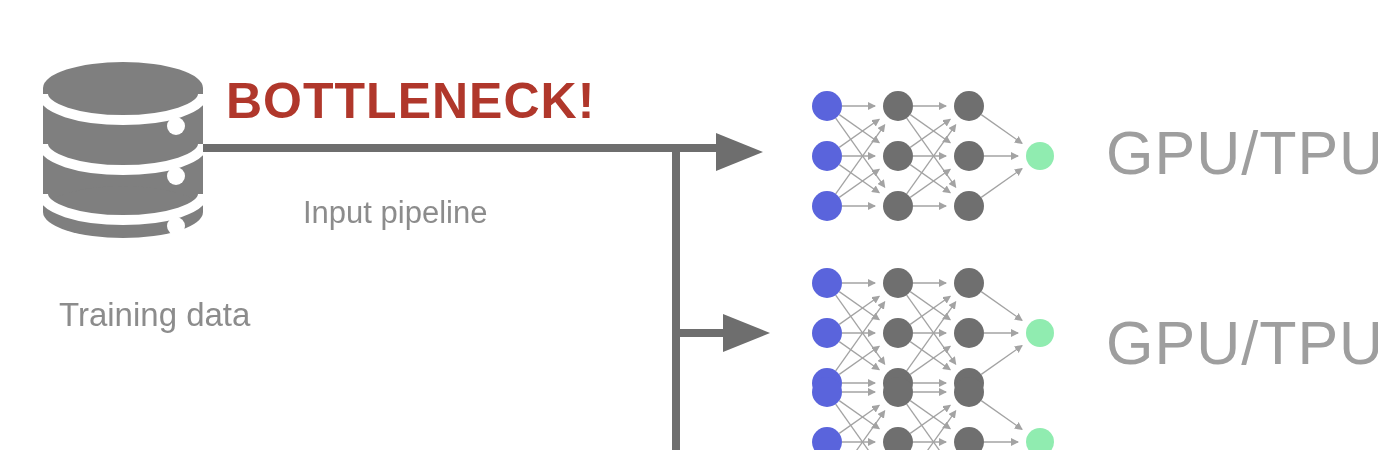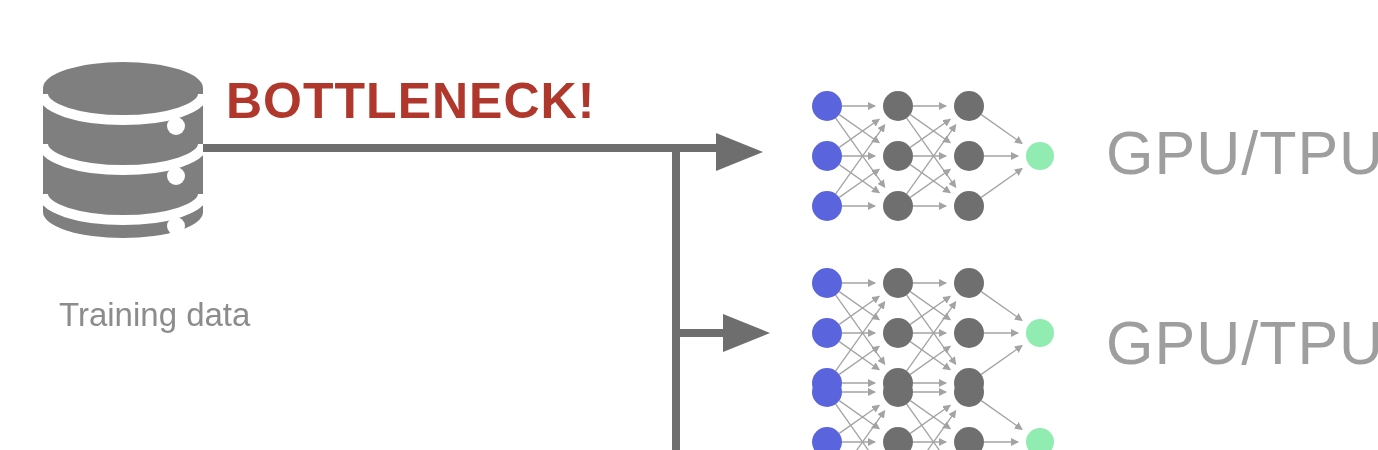--- a/index.html
+++ b/index.html
@@ -59,20 +59,21 @@
     <ellipse cx="80" cy="150" rx="80" ry="26" class="db-fill" fill="#7f7f7f"></ellipse>
     <path d="M0,32 A80,26 0 0 0 160,32" stroke="#ffffff" stroke-width="10" fill="none"></path>
     <path d="M0,82 A80,26 0 0 0 160,82" stroke="#ffffff" stroke-width="10" fill="none"></path>
     <path d="M0,132 A80,26 0 0 0 160,132" stroke="#ffffff" stroke-width="10" fill="none"></path>
     <circle cx="133" cy="64" r="9" fill="#ffffff"></circle>
     <circle cx="133" cy="114" r="9" fill="#ffffff"></circle>
     <circle cx="133" cy="164" r="9" fill="#ffffff"></circle>
   </svg>
 
   <div id="bottleneck-label" class="abs">BOTTLENECK!</div>
+  <div id="input-pipeline-label" class="abs">Input pipeline</div>
   <div id="training-data-label" class="abs">Training data</div>
   <div id="gpu-label-1" class="abs gpu-label">GPU/TPU</div>
   <div id="gpu-label-2" class="abs gpu-label">GPU/TPU</div>
 
   <div id="pipeline-line-main" class="abs pipe"></div>
   <div id="arrowhead-1" class="abs arrowhead"></div>
   <div id="pipeline-trunk" class="abs pipe"></div>
   <div id="branch-line" class="abs pipe"></div>
   <div id="arrowhead-2" class="abs arrowhead"></div>
 

